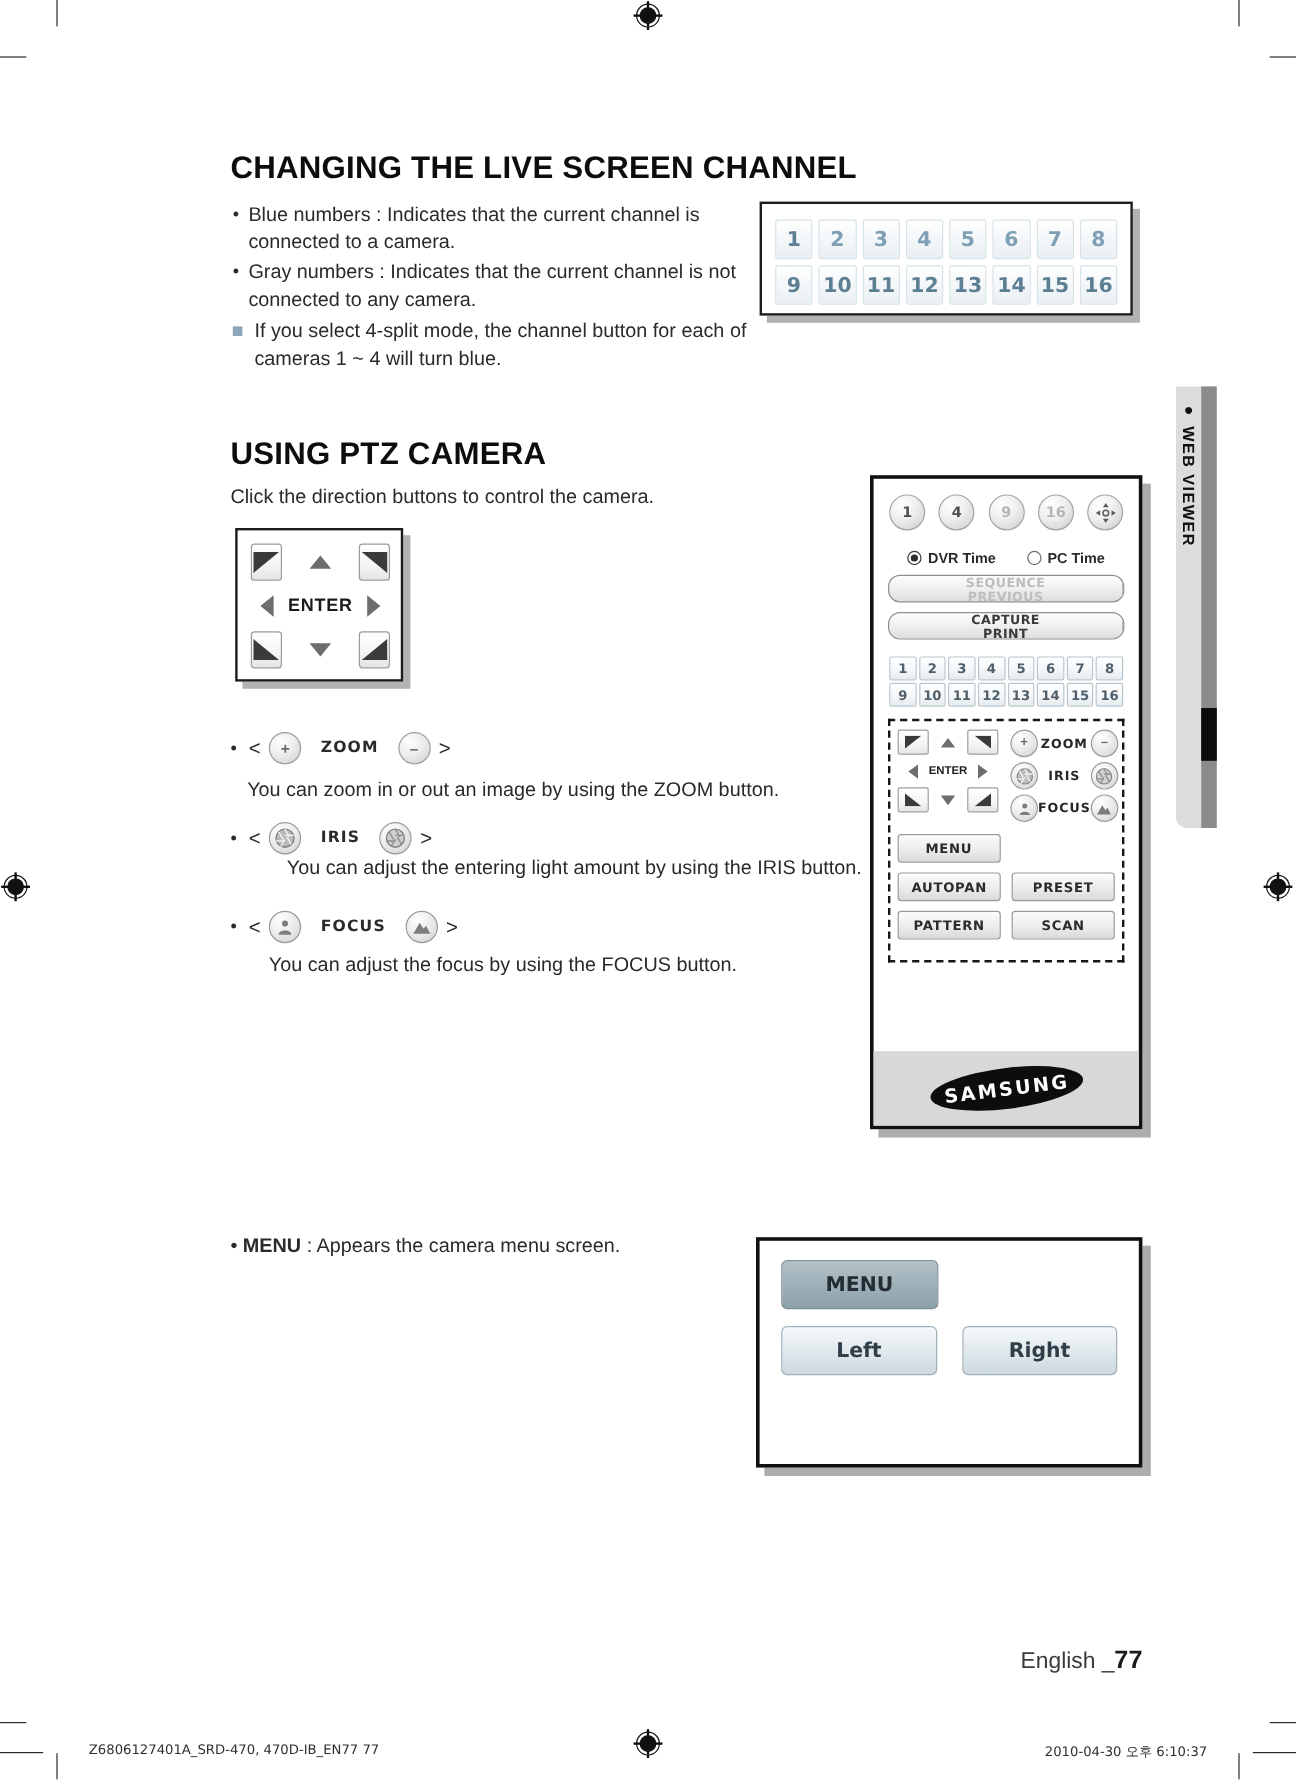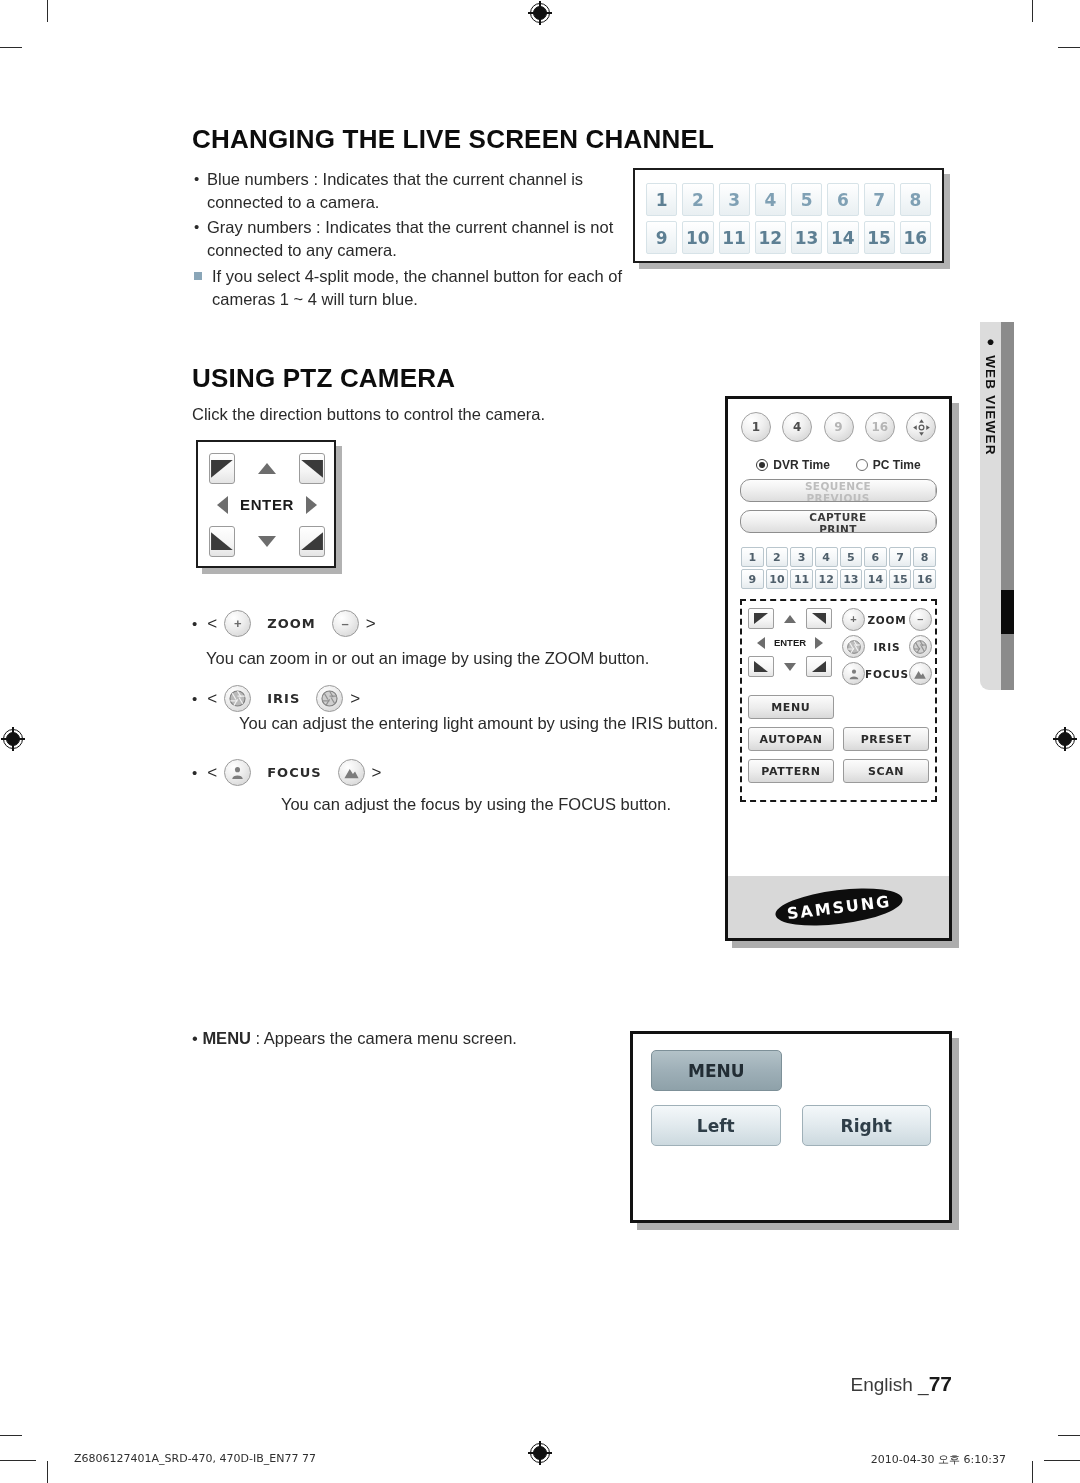--- a/index.html
+++ b/index.html
@@ -430,21 +430,21 @@
       </svg>
     </span>
     <span class="lbl">FOCUS</span>
     <span class="rnd" style="width:27px;height:27px;">
       <svg width="17" height="17" viewBox="0 0 24 24">
         <path d="M2 20 L9.5 7 L14 14 L17 10.5 L22 20 Z" fill="#7d7d7d"></path>
       </svg>
     </span>
     <span class="ang">&gt;</span>
   </div>
-  <div class="body-text" style="position:absolute;left:206px;top:793px;width:540px;text-align:center;">You can adjust the focus by using the FOCUS button.</div>
+  <div class="body-text" style="position:absolute;left:224px;top:793px;width:540px;">You can adjust the focus by using the FOCUS button.</div>
 
   <div class="body-text" style="position:absolute;left:192px;top:1027px;width:450px;">
     <span>•</span>
     <b>MENU</b><span> : Appears the camera menu screen.</span>
   </div>
 
   <div class="remote">
     <div class="remote-inner">
 
       <div class="splitrow">

